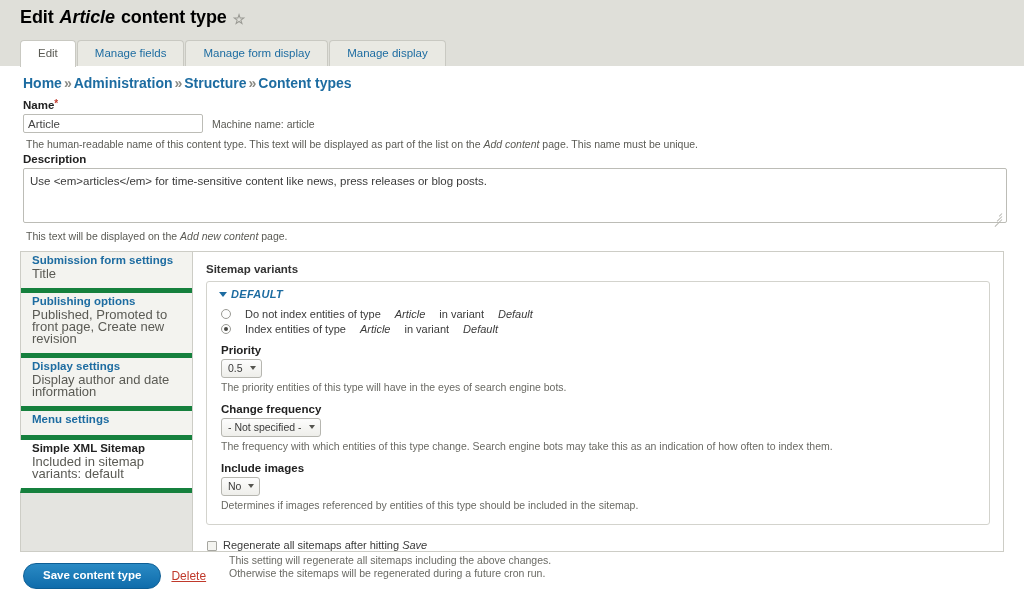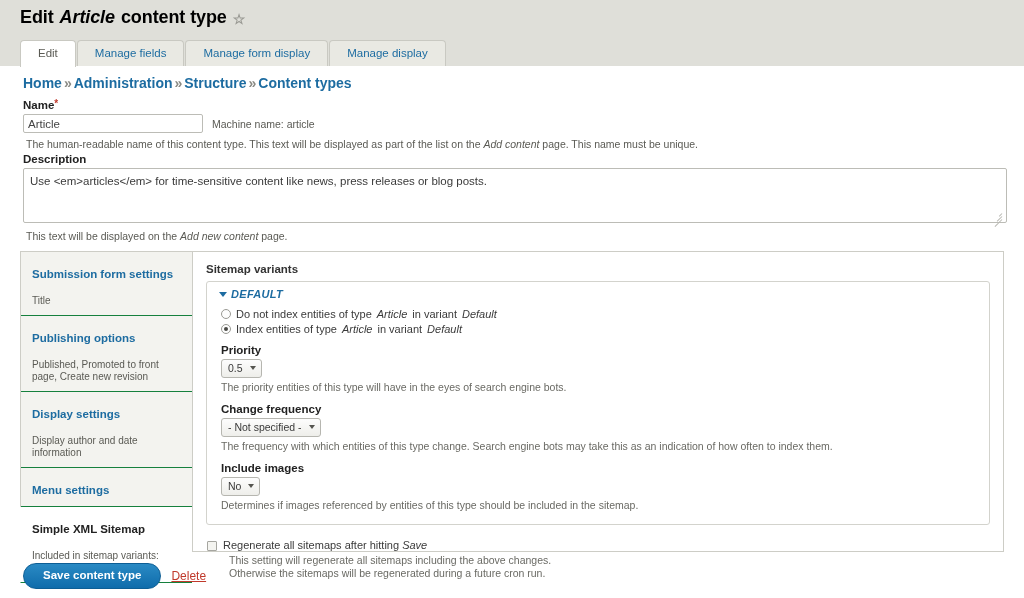--- a/index.html
+++ b/index.html
@@ -165,44 +165,44 @@
     margin-top: 8px;
     height: 301px;
   }
   .vt-menu {
     width: 172px;
     background: #e4e4e0;
     border-right: 1px solid #cdcdc6;
     flex: 0 0 172px;
   }
   .vt-item {
-    border-bottom: 1px solid #15803d;
-    padding: 15px 9px 8px 11px;
+    border-bottom: 5px solid #15803d;
+    padding: 1px 9px 8px 11px;
     cursor: pointer;
     background: #f3f3ef;
   }
   .vt-item.selected {
     background: #ffffff;
     border-left: 1px solid #ffffff;
     margin-left: -1px;
   }
   .vt-title {
     font-size: 11.5px;
     font-weight: bold;
     color: #1d6ca1;
     line-height: 14px;
     display: block;
   }
   .vt-item.selected .vt-title { color: #222222; }
   .vt-summary {
-    font-size: 10px;
+    font-size: 13px;
     color: #5a5a54;
     line-height: 12px;
     display: block;
-    margin-top: 14px;
+    margin-top: 1px;
   }
 
   .vt-pane {
     flex: 1;
     padding: 11px 13px 0 13px;
     background: #ffffff;
     position: relative;
   }
   .pane-label {
     font-size: 11.5px;
@@ -233,21 +233,21 @@
     width: 0; height: 0;
     border-left: 4px solid transparent;
     border-right: 4px solid transparent;
     border-top: 5px solid #1d6ca1;
     display: inline-block;
   }
 
   .radio-row {
     display: flex;
     align-items: center;
-    gap: 5px;
+    gap: 14px;
     font-size: 11px;
     color: #3a3a3a;
     margin-bottom: 3px;
     padding-left: 2px;
   }
   .radio-row i { font-style: italic; }
   .radio {
     width: 10px; height: 10px;
     border: 1px solid #9a9a94;
     border-radius: 50%;

